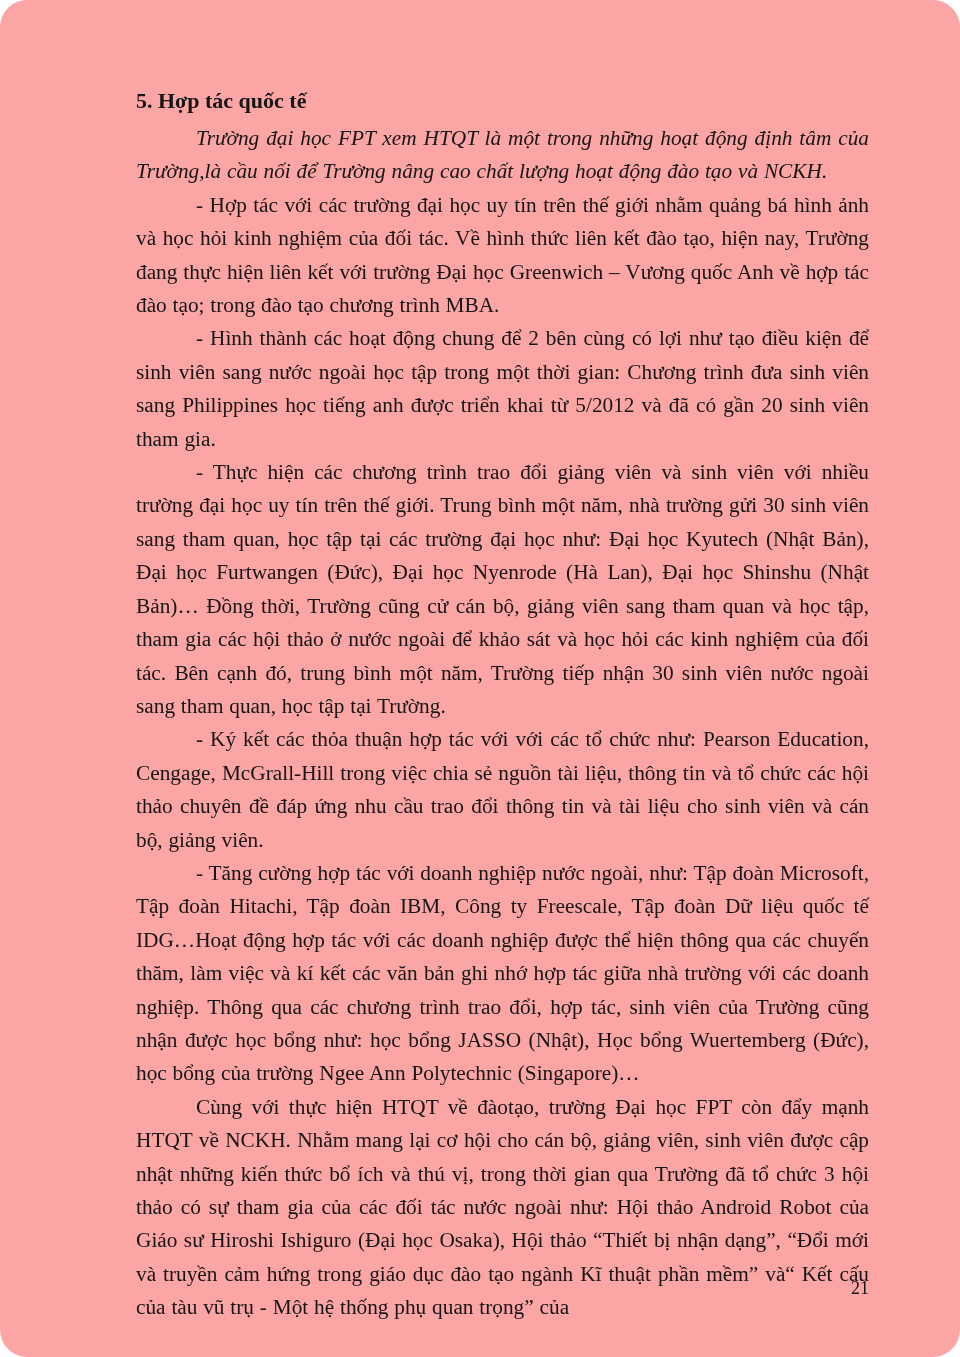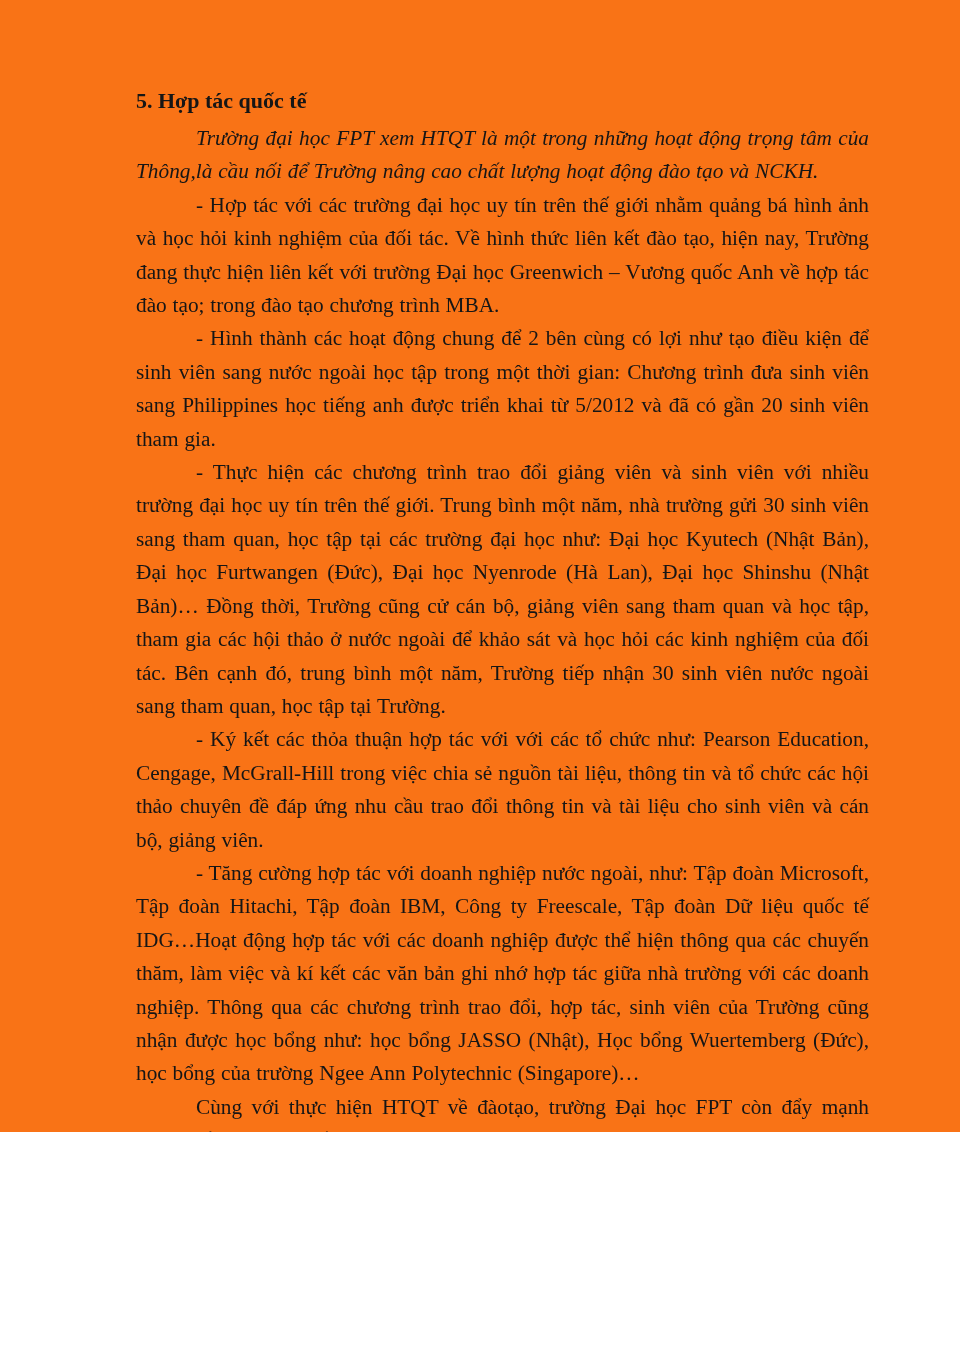--- a/index.html
+++ b/index.html
@@ -3,25 +3,26 @@
 <meta charset="utf-8">
 <style>
   html, body {
     margin: 0;
     padding: 0;
     background: #ffffff;
   }
   .page {
     position: relative;
     width: 960px;
-    height: 1132px;
-    background: #f97316;
+    height: 1357px;
+    background: #fca5a5;
     color: #161616;
     font-family: "Liberation Serif", "DejaVu Serif", serif;
     overflow: hidden;
+    border-radius: 27px;
   }
   .content {
     position: absolute;
     left: 136px;
     top: 84px;
     width: 733px;
   }
   .doc-title {
     font-size: 22px;
     font-weight: bold;
@@ -49,21 +50,21 @@
     color: #161616;
     margin-top: 48px;
   }
 </style>
 </head>
 <body>
 
 <div class="page">
   <div class="content">
     <h1 class="doc-title">5. Hợp tác quốc tế</h1>
-    <p class="para italic">Trường đại học FPT xem HTQT là một trong những hoạt động trọng tâm của Thông,là cầu nối để Trường nâng cao chất lượng hoạt động đào tạo và NCKH.</p>
+    <p class="para italic">Trường đại học FPT xem HTQT là một trong những hoạt động định tâm của Trường,là cầu nối để Trường nâng cao chất lượng hoạt động đào tạo và NCKH.</p>
     <p class="para">- Hợp tác với các trường đại học uy tín trên thế giới nhằm quảng bá hình ảnh và học hỏi kinh nghiệm của đối tác. Về hình thức liên kết đào tạo, hiện nay, Trường đang thực hiện liên kết với trường Đại học Greenwich – Vương quốc Anh về hợp tác đào tạo; trong đào tạo chương trình MBA.</p>
     <p class="para">- Hình thành các hoạt động chung để 2 bên cùng có lợi như tạo điều kiện để sinh viên sang nước ngoài học tập trong một thời gian: Chương trình đưa sinh viên sang Philippines học tiếng anh được triển khai từ 5/2012 và đã có gần 20 sinh viên tham gia.</p>
     <p class="para">- Thực hiện các chương trình trao đổi giảng viên và sinh viên với nhiều trường đại học uy tín trên thế giới. Trung bình một năm, nhà trường gửi 30 sinh viên sang tham quan, học tập tại các trường đại học như: Đại học Kyutech (Nhật Bản), Đại học Furtwangen (Đức), Đại học Nyenrode (Hà Lan), Đại học Shinshu (Nhật Bản)… Đồng thời, Trường cũng cử cán bộ, giảng viên sang tham quan và học tập, tham gia các hội thảo ở nước ngoài để khảo sát và học hỏi các kinh nghiệm của đối tác. Bên cạnh đó, trung bình một năm, Trường tiếp nhận 30 sinh viên nước ngoài sang tham quan, học tập tại Trường.</p>
     <p class="para">- Ký kết các thỏa thuận hợp tác với với các tổ chức như: Pearson Education, Cengage, McGrall-Hill trong việc chia sẻ nguồn tài liệu, thông tin và tổ chức các hội thảo chuyên đề đáp ứng nhu cầu trao đổi thông tin và tài liệu cho sinh viên và cán bộ, giảng viên.</p>
     <p class="para">- Tăng cường hợp tác với doanh nghiệp nước ngoài, như: Tập đoàn Microsoft, Tập đoàn Hitachi, Tập đoàn IBM, Công ty Freescale, Tập đoàn Dữ liệu quốc tế IDG…Hoạt động hợp tác với các doanh nghiệp được thể hiện thông qua các chuyến thăm, làm việc và kí kết các văn bản ghi nhớ hợp tác giữa nhà trường với các doanh nghiệp. Thông qua các chương trình trao đổi, hợp tác, sinh viên của Trường cũng nhận được học bổng như: học bổng JASSO (Nhật), Học bổng Wuertemberg (Đức), học bổng của trường Ngee Ann Polytechnic (Singapore)…</p>
     <p class="para">Cùng với thực hiện HTQT về đàotạo, trường Đại học FPT còn đẩy mạnh HTQT về NCKH. Nhằm mang lại cơ hội cho cán bộ, giảng viên, sinh viên được cập nhật những kiến thức bổ ích và thú vị, trong thời gian qua Trường đã tổ chức 3 hội thảo có sự tham gia của các đối tác nước ngoài như: Hội thảo Android Robot của Giáo sư Hiroshi Ishiguro (Đại học Osaka), Hội thảo “Thiết bị nhận dạng”, “Đổi mới và truyền cảm hứng trong giáo dục đào tạo ngành Kĩ thuật phần mềm” và“ Kết cấu của tàu vũ trụ - Một hệ thống phụ quan trọng” của</p>
   </div>
   <div class="page-number">21</div>
 </div>
 

